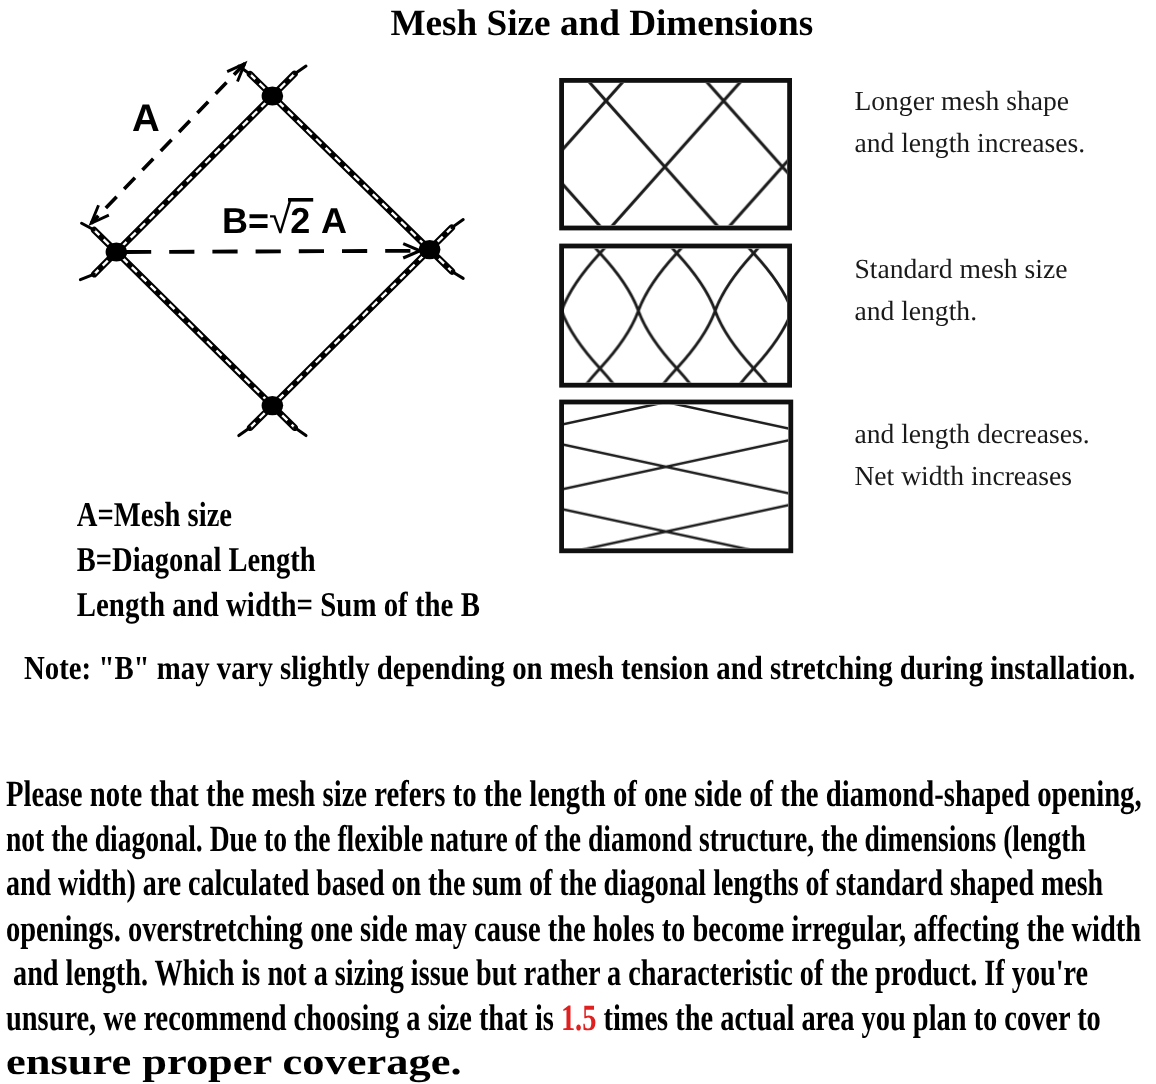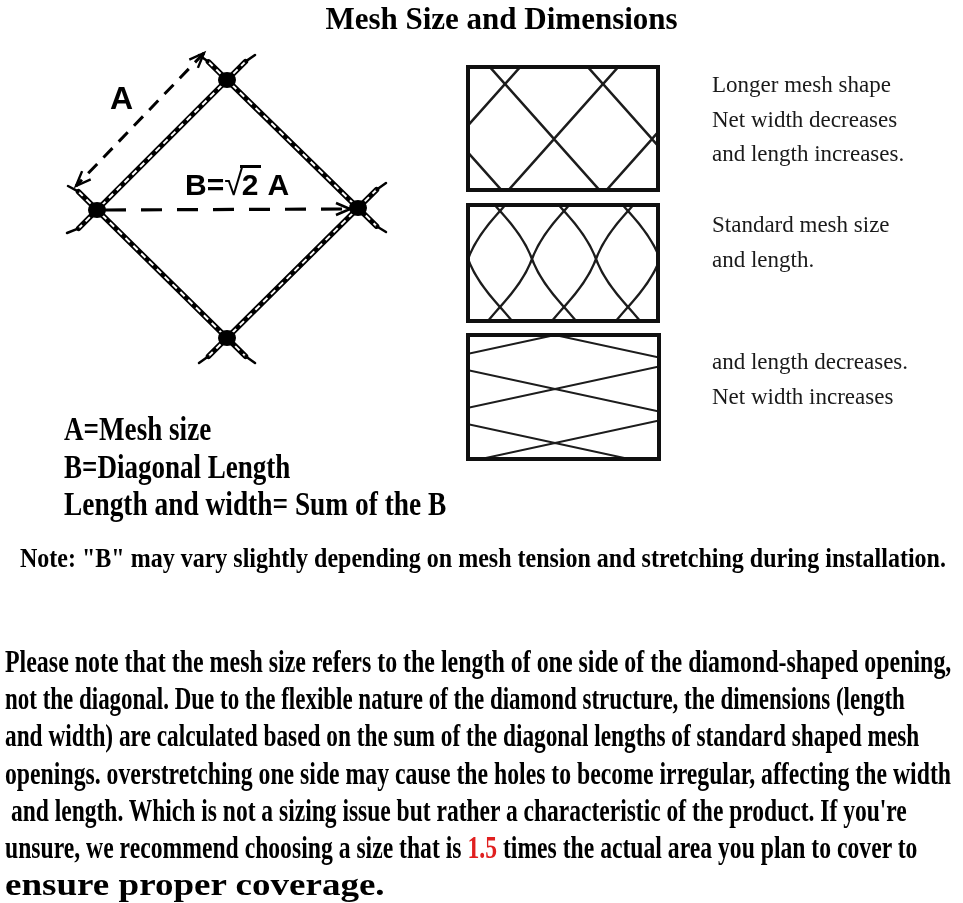--- a/index.html
+++ b/index.html
@@ -14,21 +14,21 @@
   .title{top:0;left:0;width:963px;text-align:center;font-weight:bold;font-size:31px;line-height:38px;padding-left:20px;}
 
   
   .a-label{left:110px;top:80px;font-family:"Liberation Sans",sans-serif;font-weight:bold;font-size:32px;}
   .b-label{left:185px;top:164px;font-family:"Liberation Sans",sans-serif;font-weight:bold;font-size:30px;white-space:pre;}
   .b-label .sqrtsym{font-size:34px;font-weight:normal;}
   .b-label .radicand{border-top:3px solid #000;padding:0 2px;margin-left:-3px;}
   .b-label .bsuffix{margin-left:7px;}
 
   
-  .legend{left:64px;top:411px;font-weight:bold;font-size:33px;}
+  .legend{left:64px;top:411px;font-weight:bold;font-size:29px;}
   .legend .fit{line-height:37.5px;}
 
   
   .mesh-box{border:4px solid #101010;background:#fff;}
   .mesh-box svg{display:block;}
   .box1{left:466px;top:65px;}
   .box2{left:466px;top:203px;}
   .box3{left:466px;top:333px;}
 
   
@@ -128,21 +128,20 @@
       <pattern id="p3" width="250" height="54" patternUnits="userSpaceOnUse" patternTransform="translate(-40,-2)">
         <path d="M125 0 L250 27 L125 54 L0 27 Z" fill="none" stroke="#1c1c1c" stroke-width="2"></path>
       </pattern>
     </defs>
     <rect width="187" height="120" fill="url(#p3)"></rect>
   </svg>
 </div>
 
 <div class="abs mesh-desc desc1">
   <div>Longer mesh shape</div>
-  <div>Net width decreases</div>
   <div>and length increases.</div>
 </div>
 <div class="abs mesh-desc desc2">
   <div>Standard mesh size</div>
   <div>and length.</div>
 </div>
 <div class="abs mesh-desc desc3">
   <div>and length decreases.</div>
   <div>Net width increases</div>
 </div>

